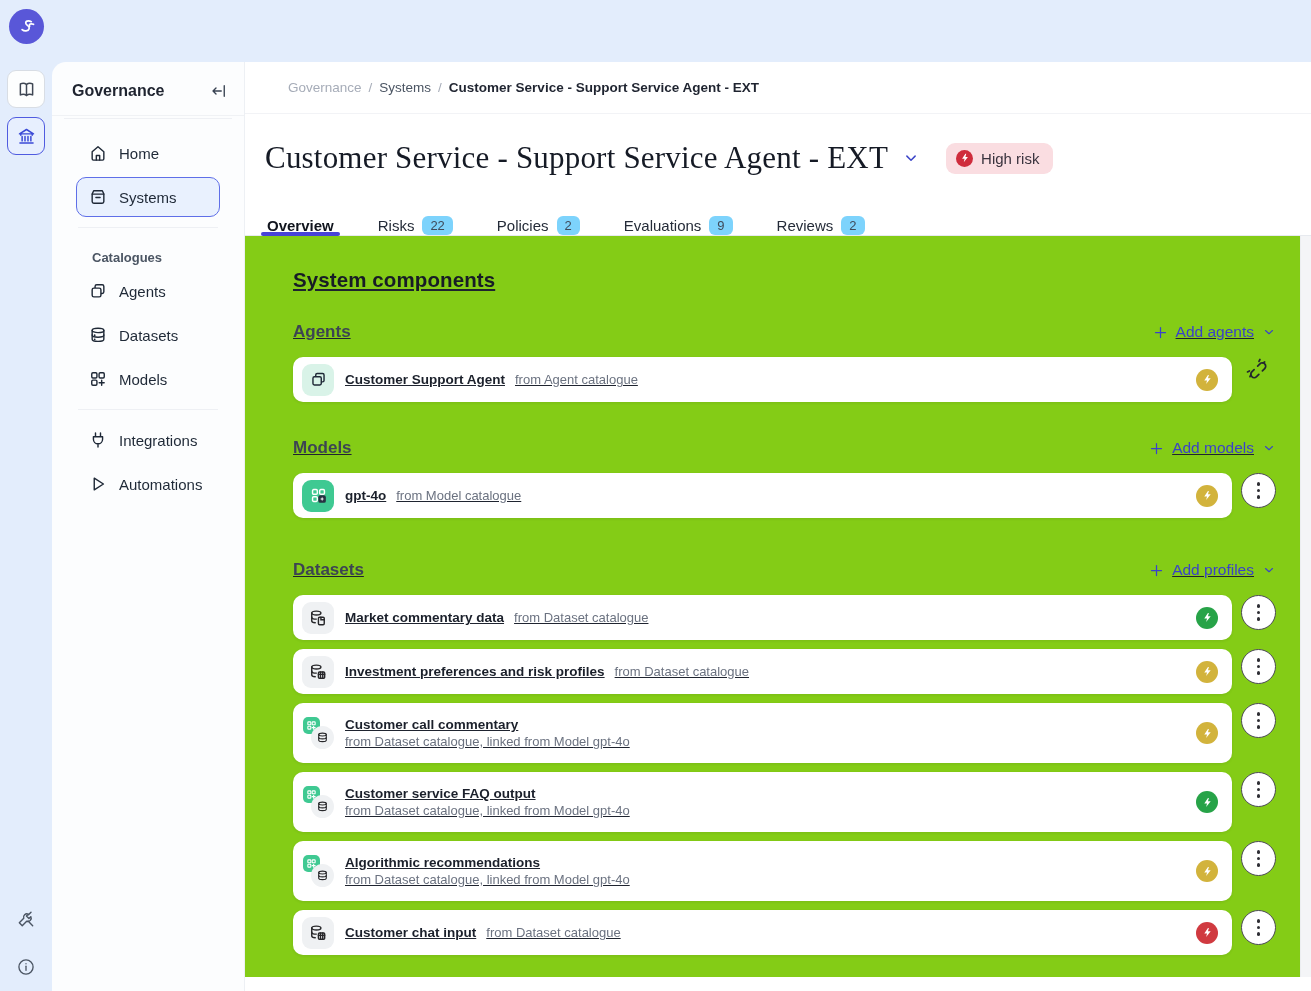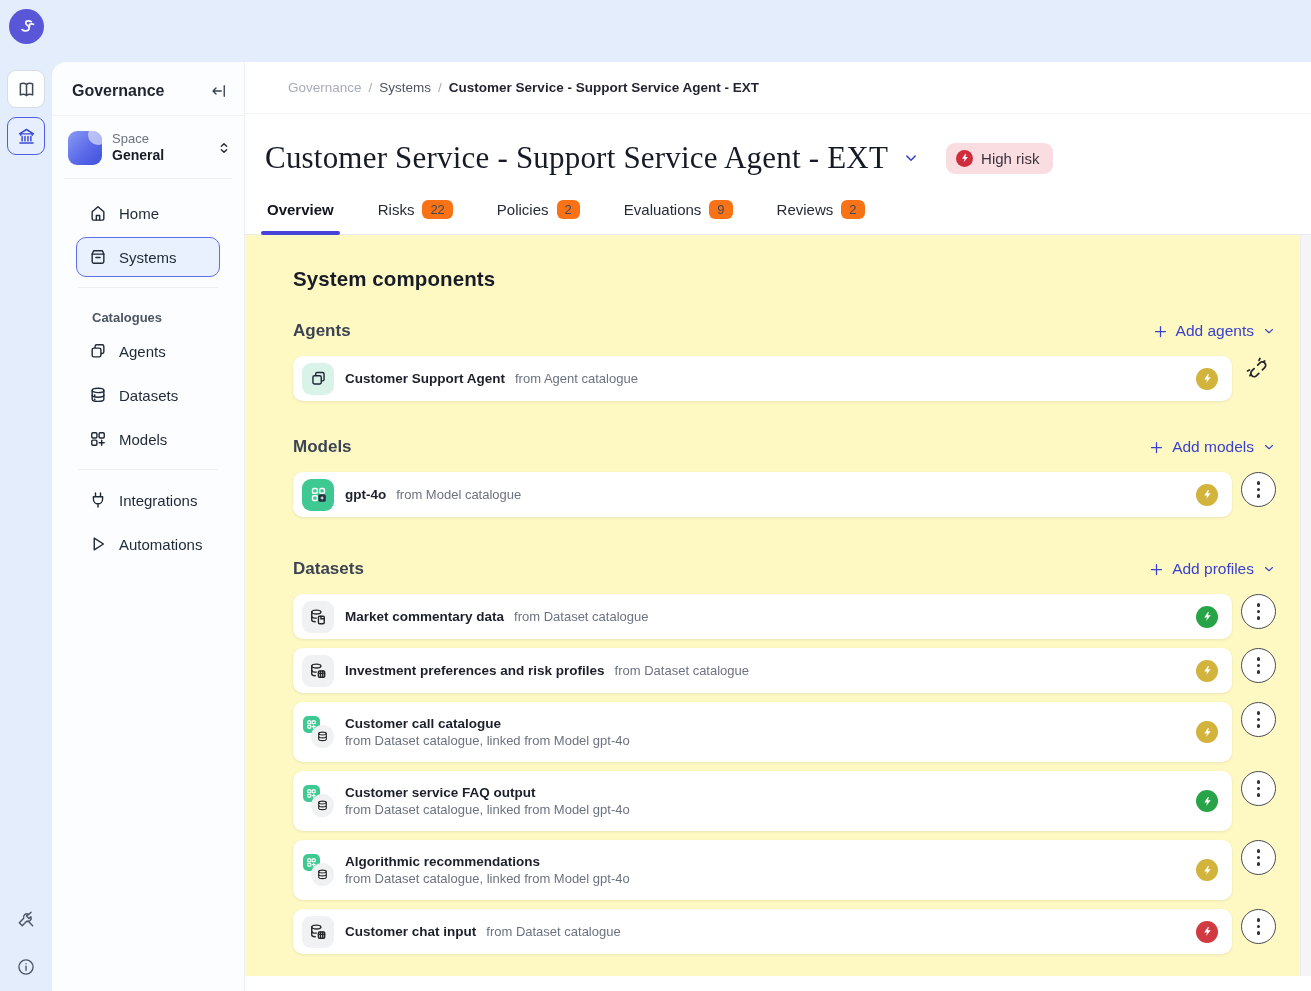--- a/index.html
+++ b/index.html
@@ -55,28 +55,28 @@
 
   .title-row { display:flex; align-items:center; padding:26px 0 0 20px; }
   .page-title { font-family:"Liberation Serif", serif; font-weight:500; font-size:31px; color:#151a25; letter-spacing:.2px; }
   .title-chevron { margin-left:14px; background:none; border:none; cursor:pointer; display:flex; }
   .risk-badge { margin-left:26px; display:flex; align-items:center; gap:8px; background:#fadde1;
                 border-radius:9px; padding:7px 14px 7px 10px; cursor:default; }
   .risk-ic { width:17px; height:17px; border-radius:50%; background:#cf2c3c; display:flex; align-items:center; justify-content:center; }
   .risk-text { font-size:15px; color:#3a333e; }
 
   .tabs { display:flex; gap:44px; margin-top:24px; padding-left:22px; border-bottom:1px solid #e7eaef; }
-  .tab { position:relative; display:flex; align-items:center; gap:8px; padding-bottom:15px;
-         font-size:15px; color:#242b38; cursor:pointer; }
+  .tab { position:relative; display:flex; align-items:center; gap:8px; 
+         font-size:15px; color:#242b38; cursor:pointer;margin-top:16px; }
   .tab.active { font-weight:700; color:#10141d; }
   .tab.active::after { content:""; position:absolute; left:-6px; right:-6px; bottom:-1px; height:4px;
          border-radius:3px; background:#4843d8; }
-  .tab-count { background:#f97316; color:#3f4a5a; font-size:13px; border-radius:6px; padding:2px 8px; }
-
-  .page-body { position:relative; height:741px; background:#fef9c3; padding:14px 0 0 48px; overflow:hidden; }
+  .tab-count { background:#7dd3fc; color:#3f4a5a; font-size:13px; border-radius:6px; padding:2px 8px; }
+
+  .page-body { position:relative; height:741px; background:#84cc16; padding:14px 0 0 48px; overflow:hidden;text-decoration:underline; }
   .gutter { position:absolute; right:0; top:0; bottom:0; width:11px; background:#f4f5f7; border-left:1px solid #eceef1; }
   .h2 { font-size:20.5px; font-weight:700; color:#171c26; margin-top:18px; letter-spacing:.1px; }
 
   .section { width:983px; }
   .sec-agents { margin-top:30px; } .sec-models { margin-top:36px; } .sec-datasets { margin-top:42px; }
   .sec-head { display:flex; align-items:center; justify-content:space-between; }
   .sec-title { font-size:17px; font-weight:700; color:#3c4453; }
   .add-link { display:flex; align-items:center; gap:8px; background:none; border:none; cursor:pointer;
               color:#3a41ca; font-size:15.5px; font-weight:500; font-family:"Liberation Sans",sans-serif;text-align:right; }
   .add-link svg { stroke:#3a41ca; }
@@ -159,32 +159,20 @@
       <span class="sb-title">Governance</span>
       <button class="collapse-btn">
         <span style="display:flex">
           <svg width="18" height="18" viewBox="0 0 24 24" fill="none" stroke="#374151" stroke-width="1.8" stroke-linecap="round" stroke-linejoin="round">
             <path d="M19 5 v14 M15 12 H4 M8 8 l-4 4 4 4"></path>
           </svg>
         </span>
       </button>
     </div>
 
-    <div class="space-row">
-      <div class="space-avatar"></div>
-      <div class="space-texts">
-        <div class="space-label">Space</div>
-        <div class="space-name">General</div>
-      </div>
-      <span style="display:flex">
-        <svg width="16" height="16" viewBox="0 0 24 24" fill="none" stroke="#1f2430" stroke-width="2" stroke-linecap="round" stroke-linejoin="round">
-          <path d="M8 9.5 l4 -4 4 4 M8 14.5 l4 4 4 -4"></path>
-        </svg>
-      </span>
-    </div>
     <div class="sb-divider"></div>
 
     <nav class="nav">
       <div class="nav-item">
         <span style="display:flex">
           <svg width="20" height="20" viewBox="0 0 24 24" fill="none" stroke-width="1.7" stroke-linecap="round" stroke-linejoin="round">
             <path d="M5 10.5 L12 4.5 L19 10.5 V19 a1.5 1.5 0 0 1 -1.5 1.5 H6.5 A1.5 1.5 0 0 1 5 19 Z"></path>
             <path d="M10 20.5 v-5.5 h4 v5.5"></path>
           </svg>
         </span>
@@ -497,21 +485,21 @@
                 </span>
                 <span class="tl-ci">
                   <svg width="13" height="13" viewBox="0 0 24 24" fill="none" stroke="#27272a" stroke-width="2" stroke-linecap="round">
                     <ellipse cx="12" cy="6.5" rx="7" ry="2.6"></ellipse>
                     <path d="M5 6.5 V12 c0 1.45 3.1 2.6 7 2.6 s7 -1.15 7 -2.6 V6.5"></path>
                     <path d="M5 12 V17 c0 1.45 3.1 2.6 7 2.6 s7 -1.15 7 -2.6 V12"></path>
                   </svg>
                 </span>
               </span>
               <span class="row-text stacked">
-                <span class="row-title">Customer call catalogue</span>
+                <span class="row-title">Customer call commentary</span>
                 <span class="row-source">from Dataset catalogue, linked from Model gpt-4o</span>
               </span>
               <span class="status-badge st-warning">
                 <svg width="11" height="11" viewBox="0 0 24 24" fill="#ffffff">
                     <path d="M13 2 L5 14 h6 l-2 8 L19 9.5 h-6 l2 -7.5 Z"></path>
                   </svg>
               </span>
             </div>
             <button class="kebab">
                 <i></i>

